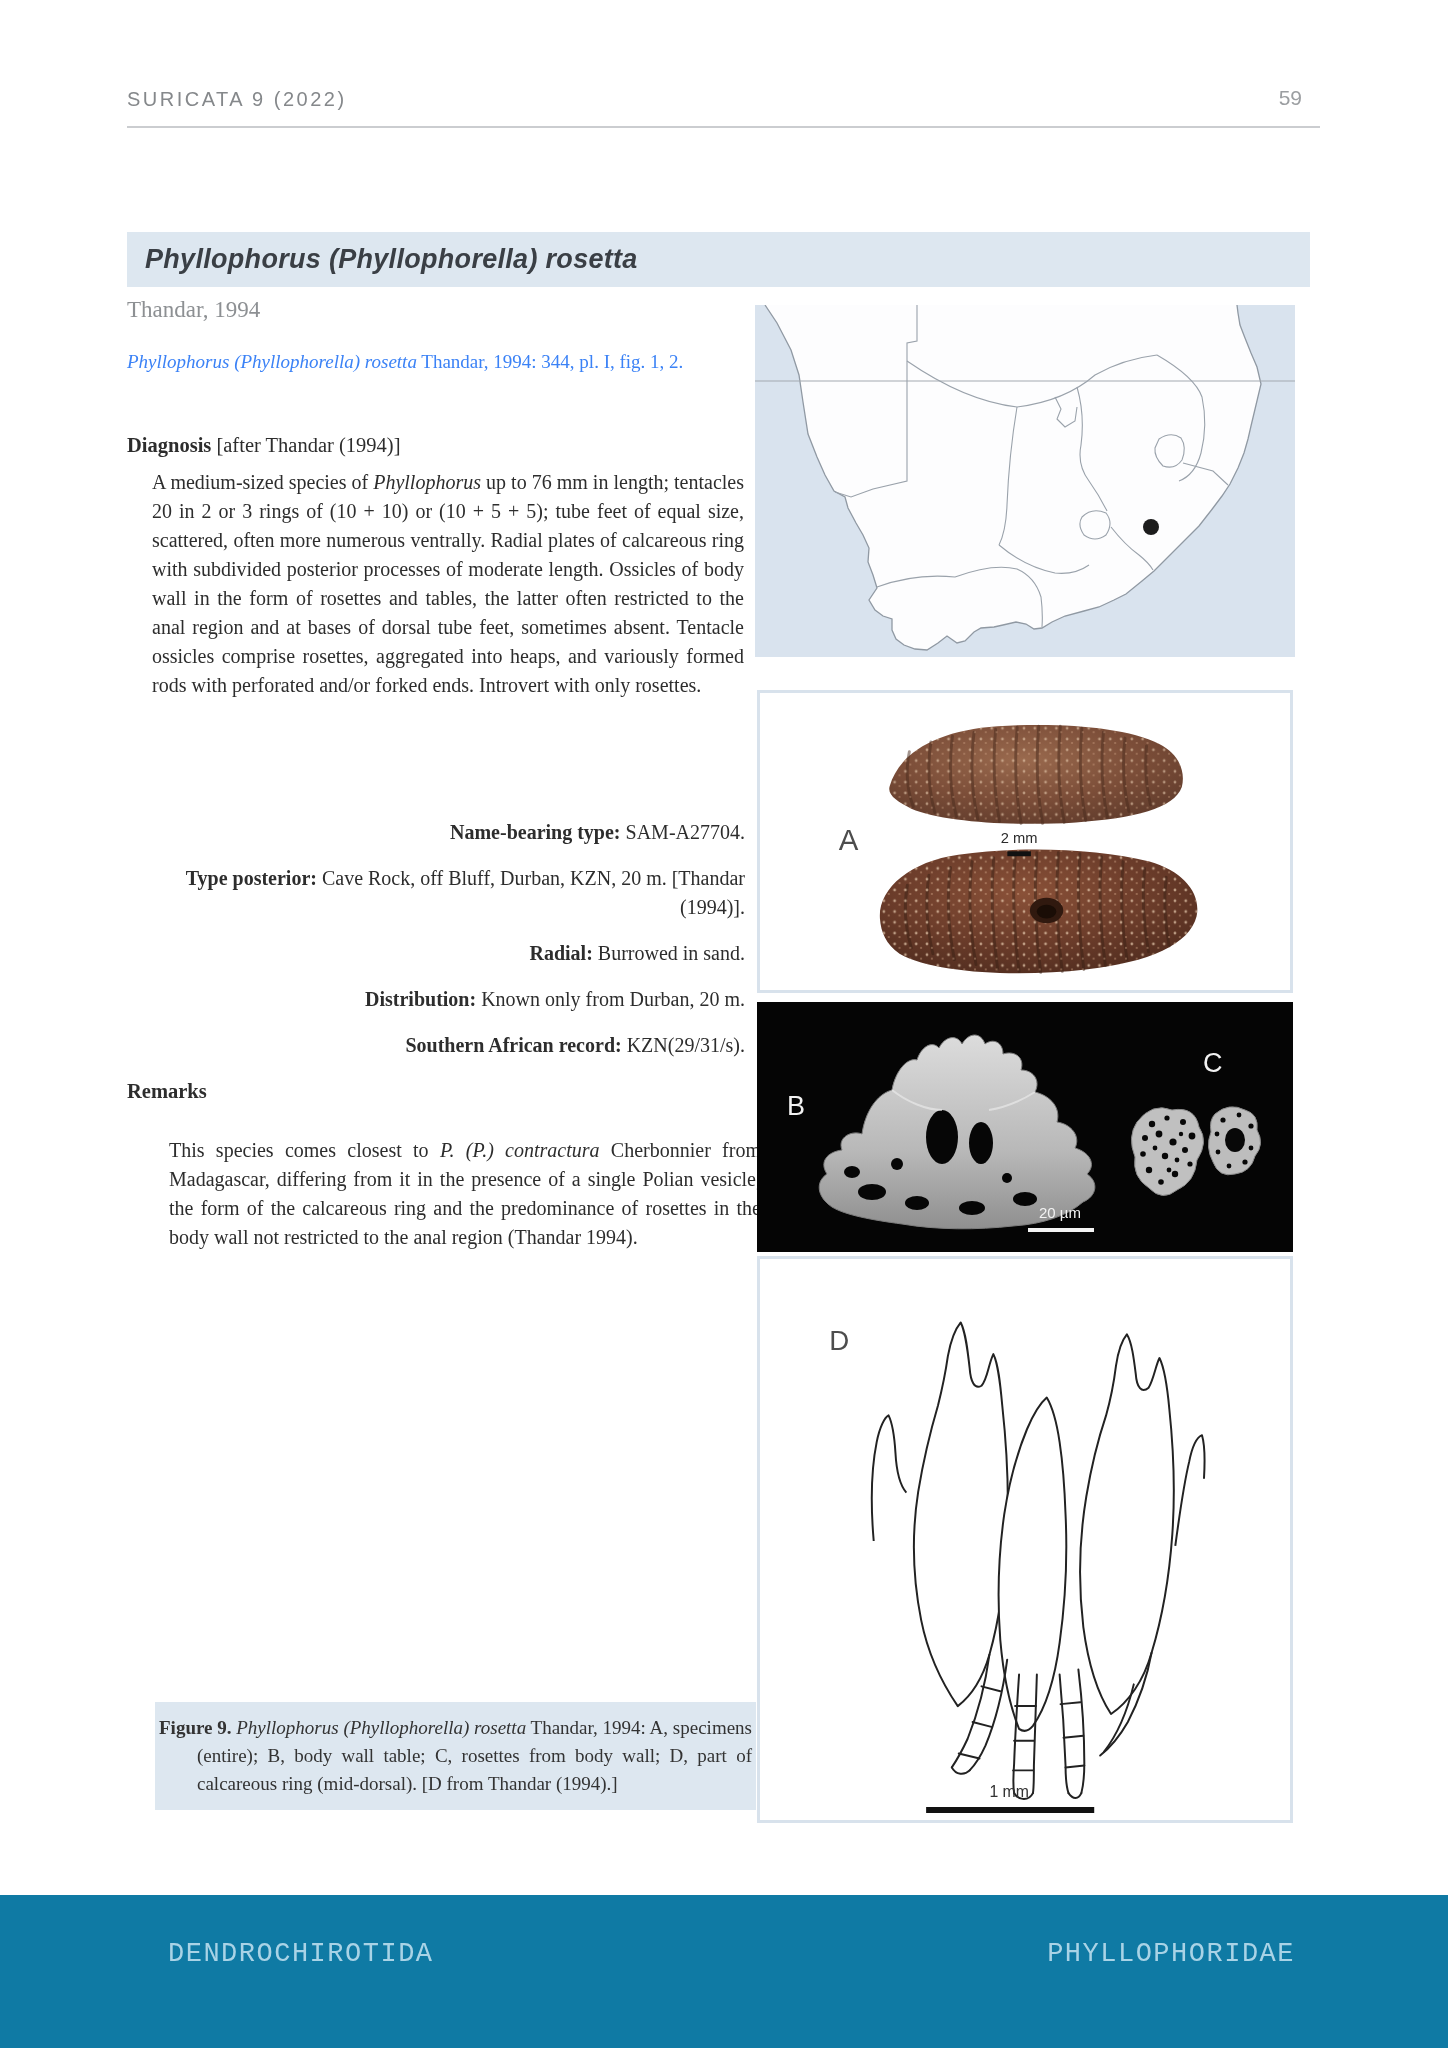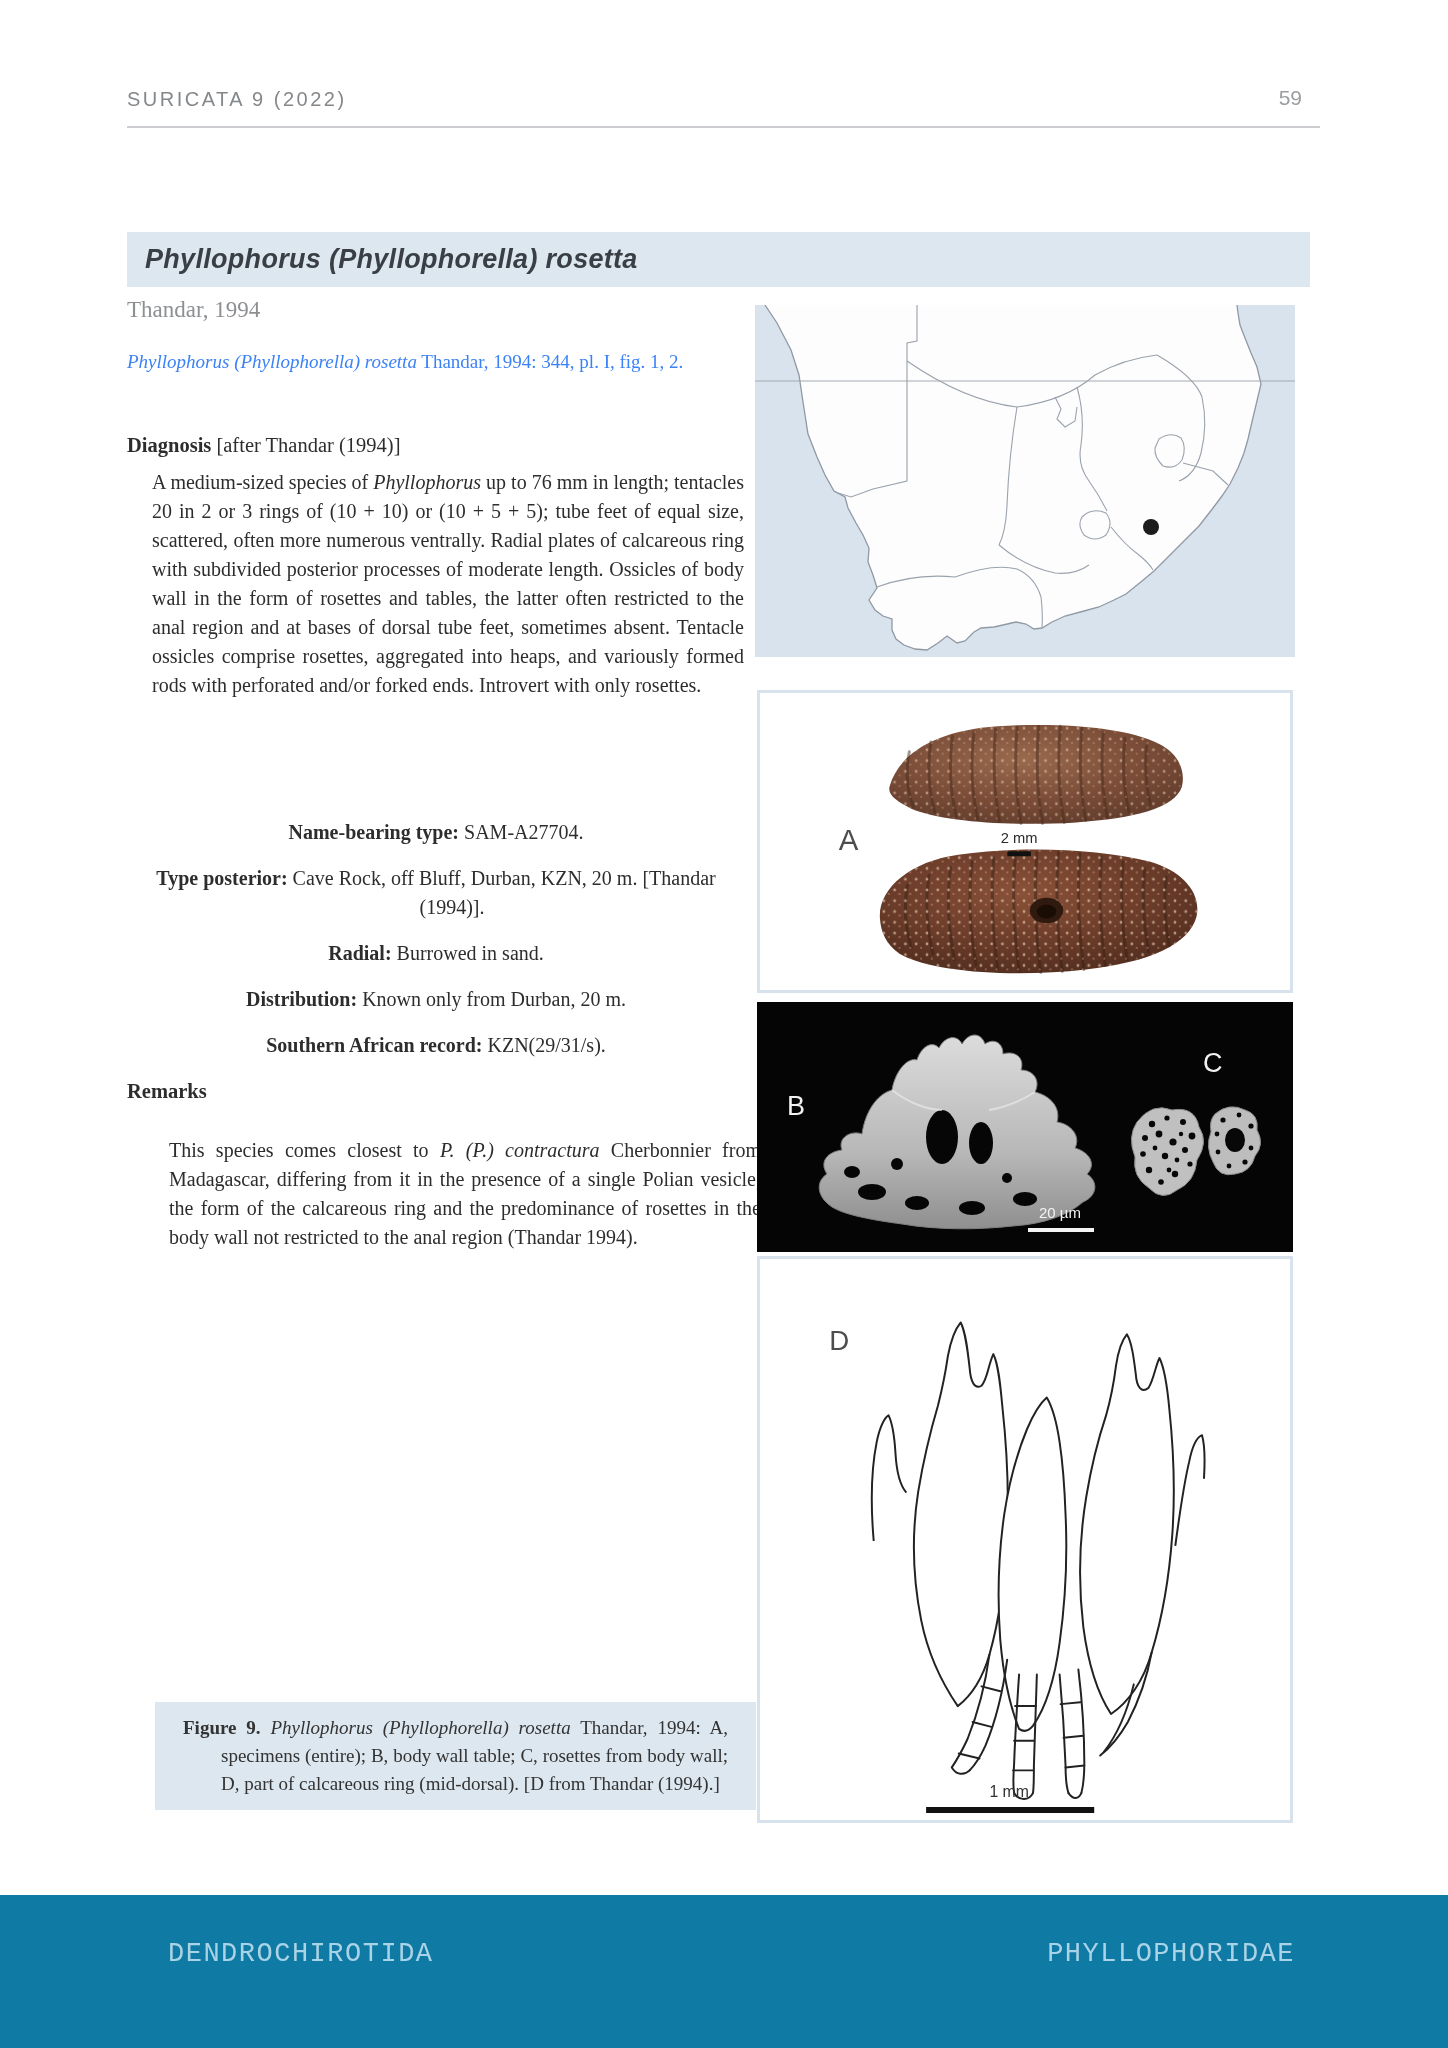--- a/index.html
+++ b/index.html
@@ -24,26 +24,26 @@
           font-size:23px;color:#8d9093;font-weight:400}
   
   .citation{position:absolute;left:127px;top:348px;width:620px;font-size:19px;line-height:28px;
             color:#3b82f6;padding-left:36px;text-indent:-36px;text-align:justify}
   .it{font-style:italic}
   .bd{font-weight:bold}
   .diag-head{position:absolute;left:127px;top:434px;font-size:20.5px}
   .diag-body{position:absolute;left:152px;top:468px;width:592px;font-size:20px;line-height:29px;
              text-align:justify}
   .entries{position:absolute;left:127px;top:818px;width:618px;font-size:20px;line-height:29px}
-  .entry{padding-left:32px;text-indent:-32px;margin-bottom:17px;text-align:center}
+  .entry{padding-left:32px;text-indent:-32px;margin-bottom:17px;text-align:right}
   .rem-head{font-size:20.5px;font-weight:bold;margin:4px 0 30px}
   .rem-body{margin-left:42px;width:592px;font-size:20px;line-height:29px;text-align:justify}
   
   .caption-box{position:absolute;left:155px;top:1702px;width:601px;background:var(--band);
-               padding:12px 28px;font-size:19px;line-height:28px;color:#333}
+               padding:12px 4px;font-size:19px;line-height:28px;color:#333}
   .caption-box p{padding-left:38px;text-indent:-38px;text-align:justify}
   
   .map-box{position:absolute;left:755px;top:305px;width:540px;height:352px;background:var(--map-ocean)}
   .photo-box{position:absolute;left:757px;top:690px;width:536px;height:303px;background:#fff;
              border:3px solid var(--panel-border)}
   .sem-box{position:absolute;left:757px;top:1002px;width:536px;height:250px;background:#050505}
   .draw-box{position:absolute;left:757px;top:1256px;width:536px;height:567px;background:#fff;
             border:3px solid var(--panel-border)}
   .map-box svg,.photo-box svg,.sem-box svg,.draw-box svg{display:block;width:100%;height:100%}
   

